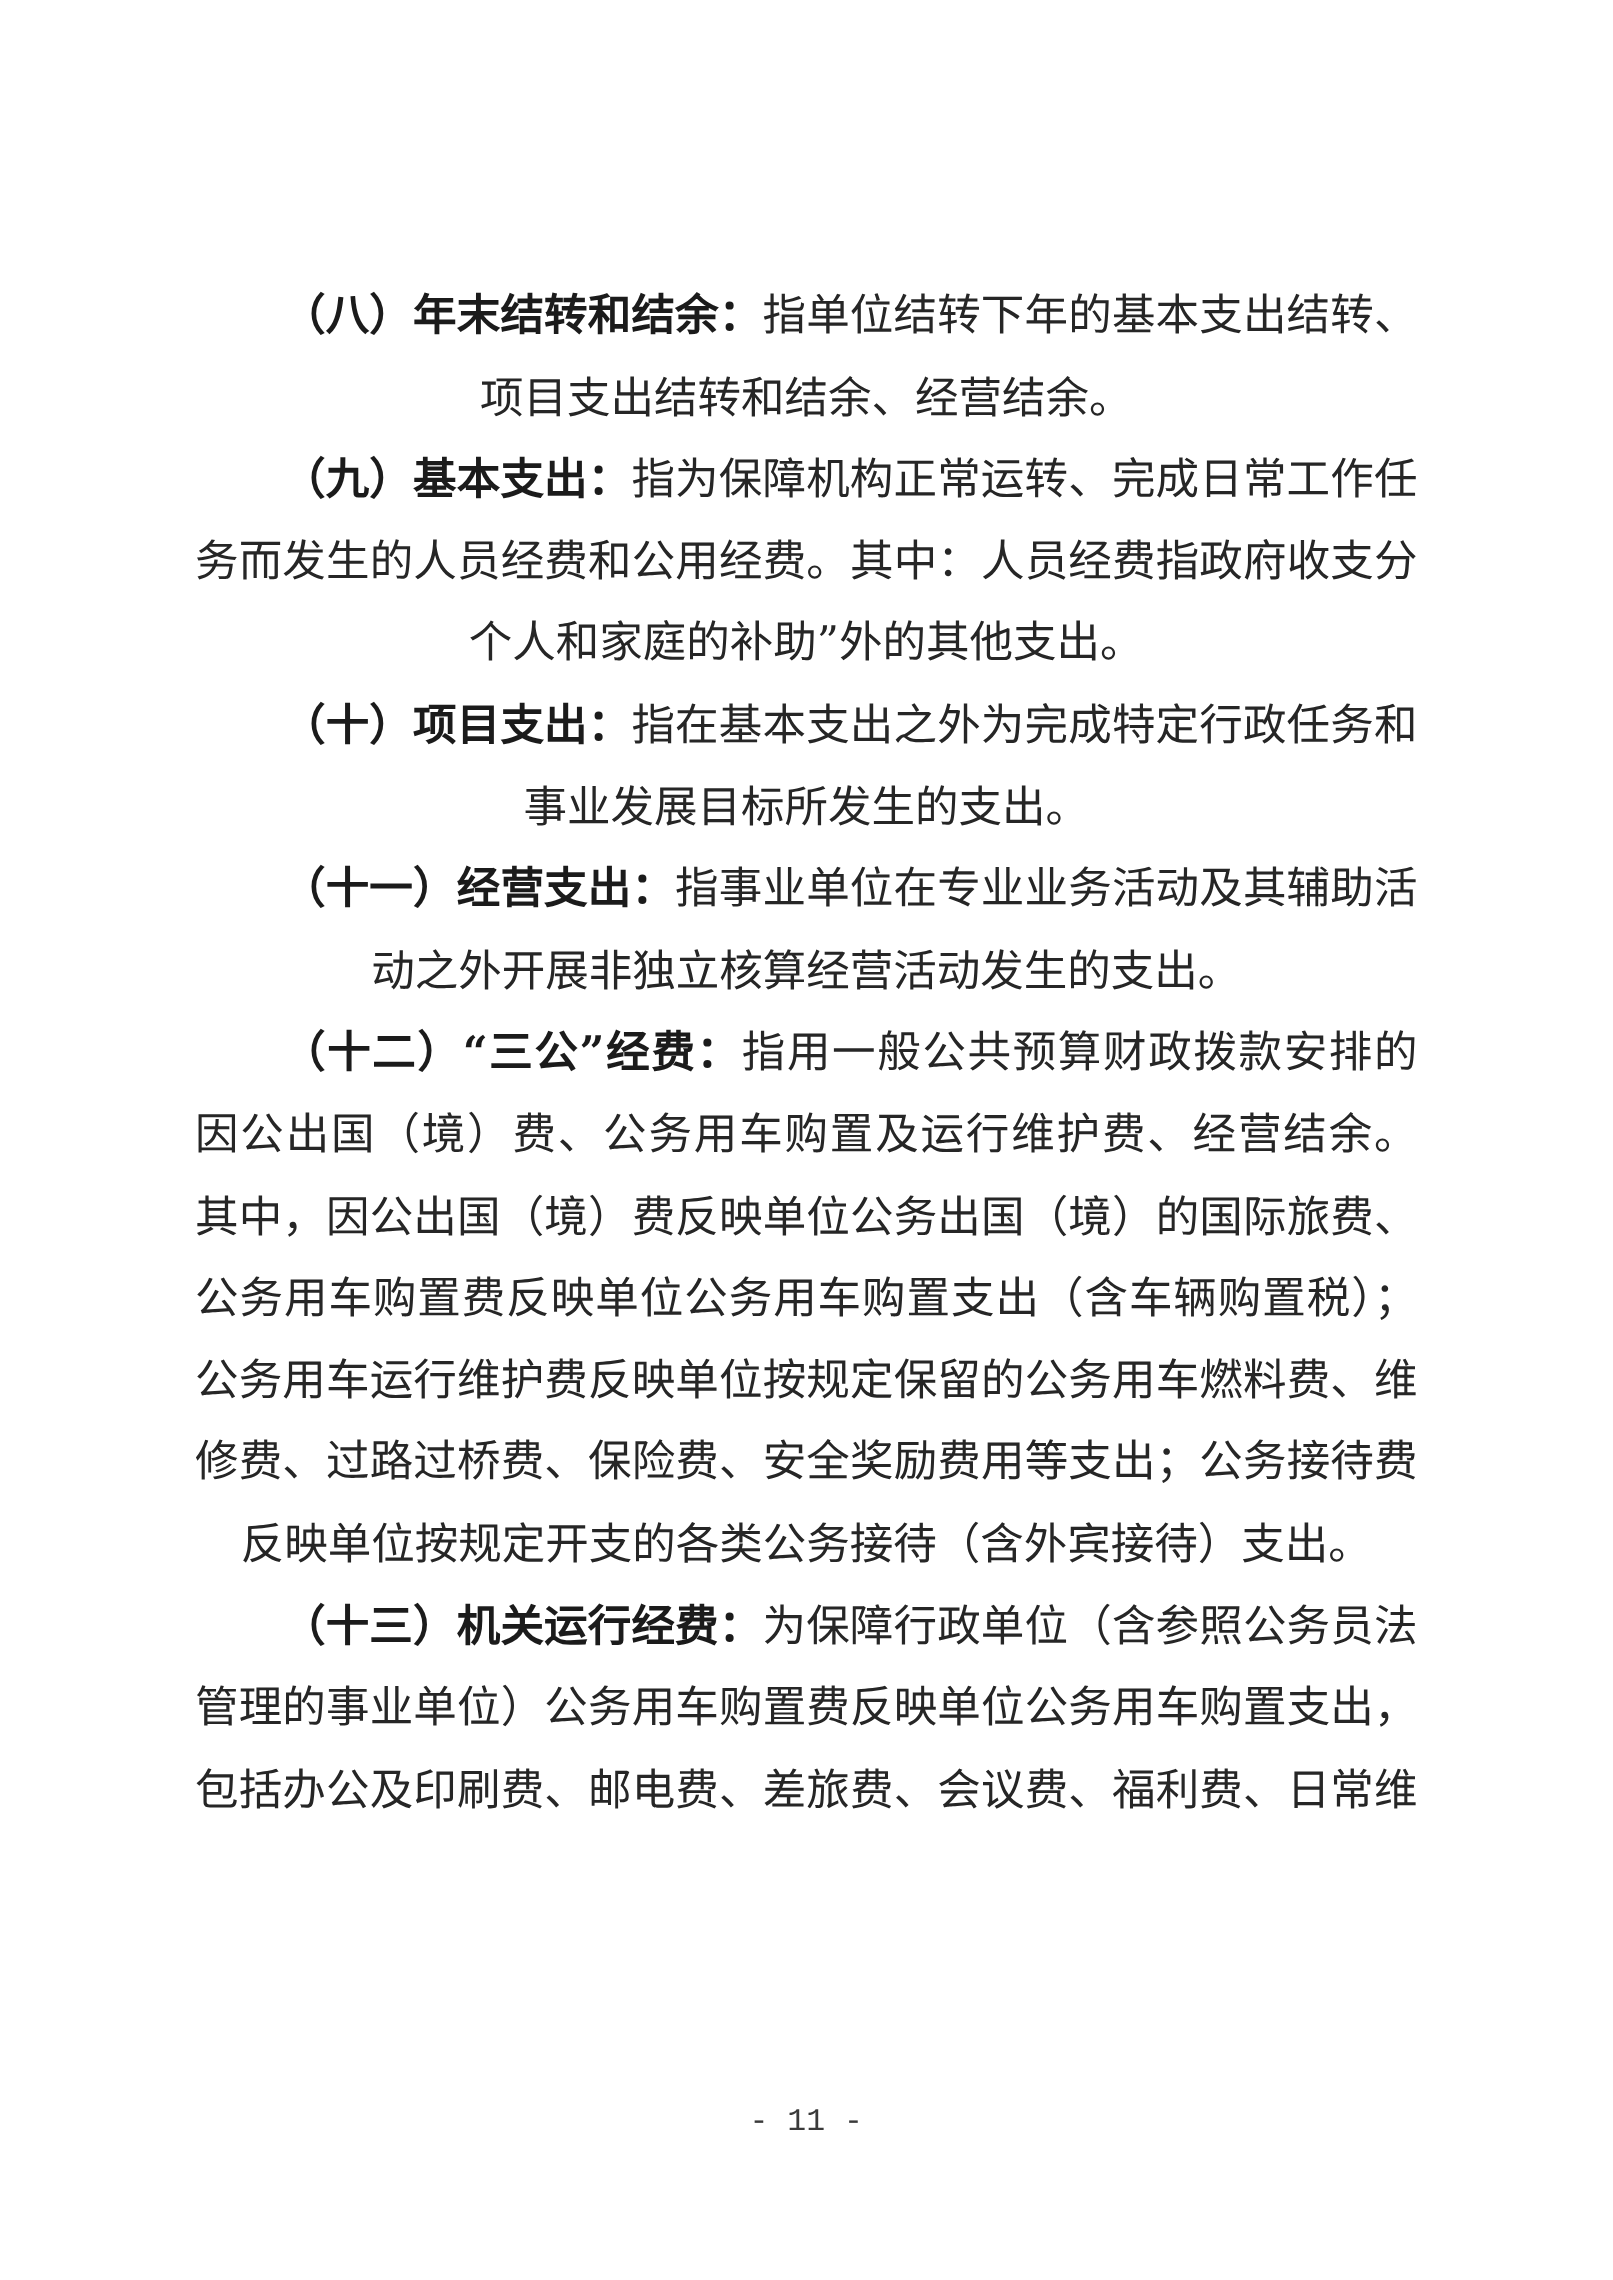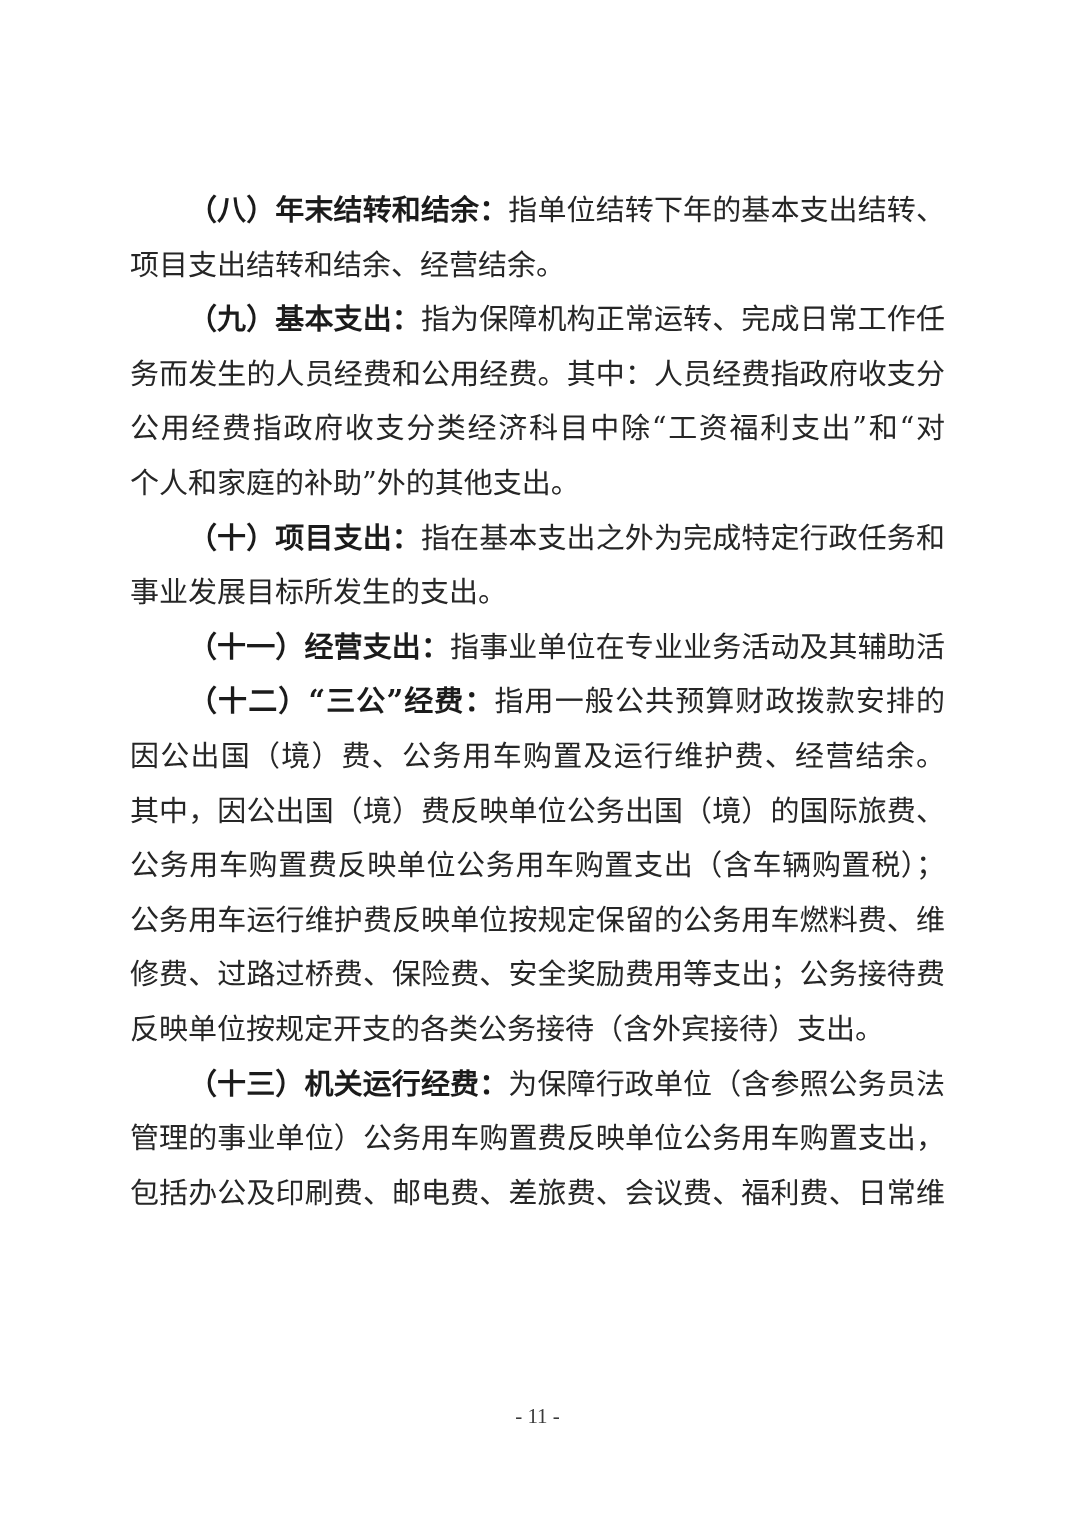--- a/index.html
+++ b/index.html
@@ -23,21 +23,21 @@
     width: 815px;
     font-size: 29px;
     line-height: 54.6px;
     color: #262626;
     font-weight: 400;
   }
   .line {
     width: 100%;
     height: 54.6px;
     box-sizing: border-box;
-    text-align: left;
+    text-align: center;
     overflow: hidden;
     white-space: nowrap;
   }
   .line.fill {
     text-align: justify;
     text-align-last: justify;
     text-justify: inter-character;
   }
   .line.indent {
     padding-left: 58px;
@@ -47,37 +47,37 @@
     color: #1b1b1b;
   }
   .footer {
     position: absolute;
     left: 0;
     right: 0;
     top: 1404px;
     text-align: center;
     font-size: 21px;
     color: #3a3a3a;
-    font-family: Liberation Serif, serif;
+    font-family: Liberation Mono, monospace;
   }
 </style>
 </head>
 <body>
 
 <div class="page">
   <div class="doc">
       <div class="line fill indent"><b>（八）年末结转和结余：</b>指单位结转下年的基本支出结转、</div>
       <div class="line">项目支出结转和结余、经营结余。</div>
       <div class="line fill indent"><b>（九）基本支出：</b>指为保障机构正常运转、完成日常工作任</div>
       <div class="line fill">务而发生的人员经费和公用经费。其中：人员经费指政府收支分</div>
-      <div class="line fill">公用经费指政府收支分类经济科目中除“工资福利支出”和“对</div>
       <div class="line">个人和家庭的补助”外的其他支出。</div>
       <div class="line fill indent"><b>（十）项目支出：</b>指在基本支出之外为完成特定行政任务和</div>
       <div class="line">事业发展目标所发生的支出。</div>
       <div class="line fill indent"><b>（十一）经营支出：</b>指事业单位在专业业务活动及其辅助活</div>
+      <div class="line">动之外开展非独立核算经营活动发生的支出。</div>
       <div class="line fill indent"><b>（十二）“三公”经费：</b>指用一般公共预算财政拨款安排的</div>
       <div class="line fill">因公出国（境）费、公务用车购置及运行维护费、经营结余。</div>
       <div class="line fill">其中，因公出国（境）费反映单位公务出国（境）的国际旅费、</div>
       <div class="line fill">公务用车购置费反映单位公务用车购置支出（含车辆购置税）；</div>
       <div class="line fill">公务用车运行维护费反映单位按规定保留的公务用车燃料费、维</div>
       <div class="line fill">修费、过路过桥费、保险费、安全奖励费用等支出；公务接待费</div>
       <div class="line">反映单位按规定开支的各类公务接待（含外宾接待）支出。</div>
       <div class="line fill indent"><b>（十三）机关运行经费：</b>为保障行政单位（含参照公务员法</div>
       <div class="line fill">管理的事业单位）公务用车购置费反映单位公务用车购置支出，</div>
       <div class="line fill">包括办公及印刷费、邮电费、差旅费、会议费、福利费、日常维</div>

